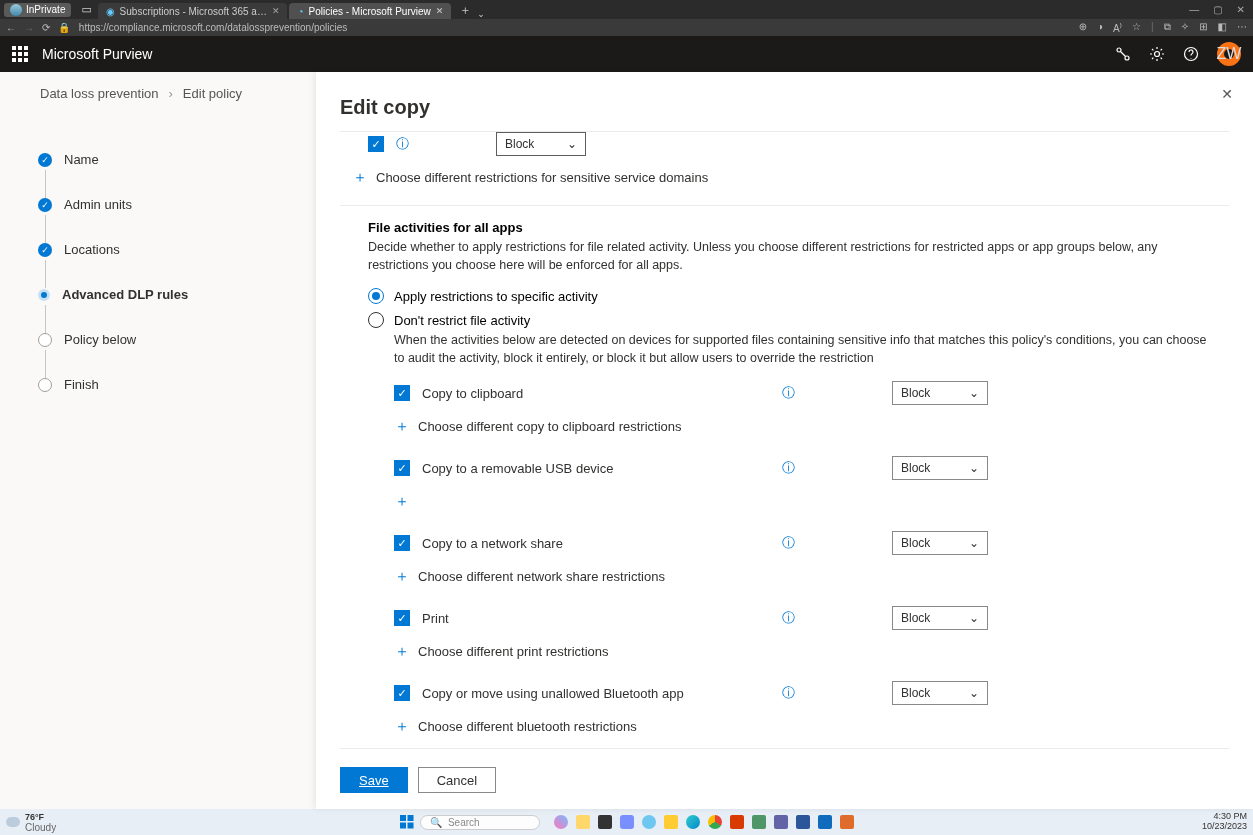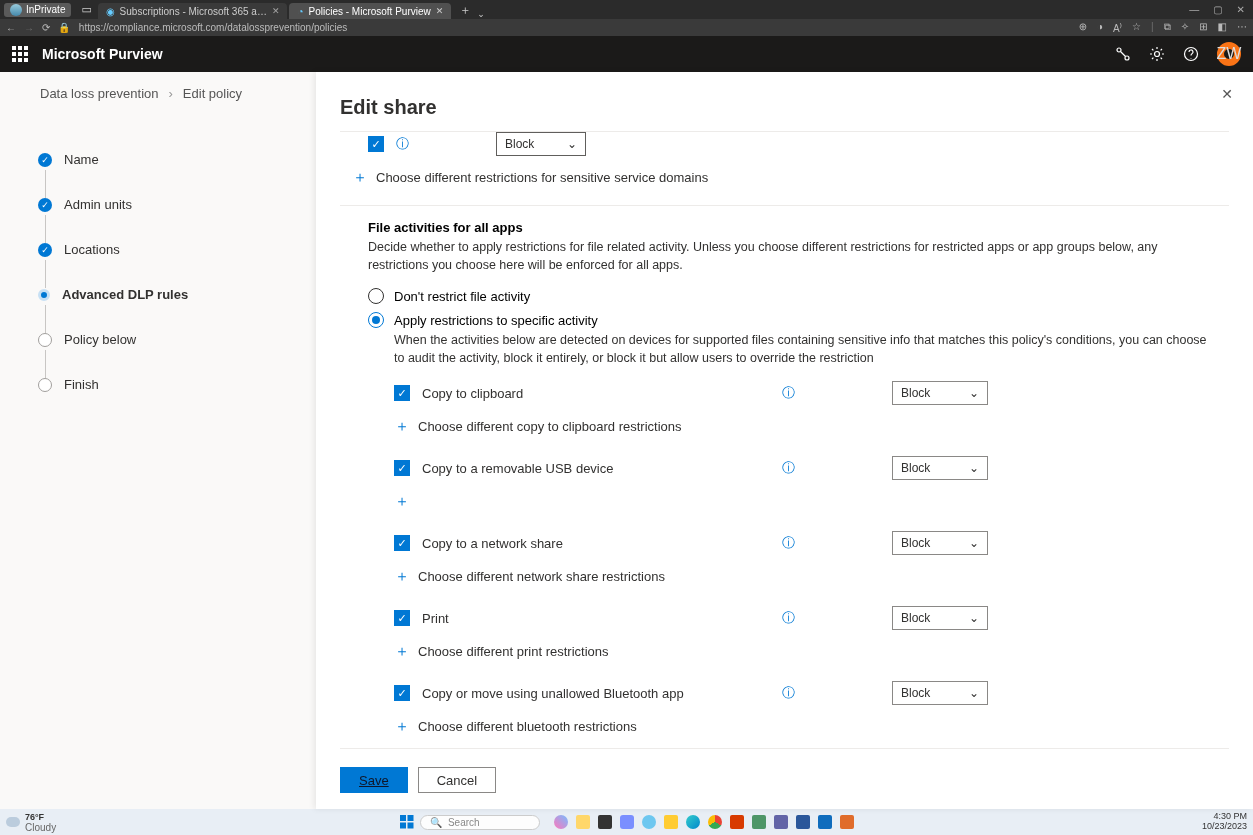--- a/index.html
+++ b/index.html
@@ -14,21 +14,21 @@
   .tab .close{font-size:9px;opacity:.7;}
   .tab-add{color:#ccc;margin-left:6px;font-size:12px;}
   .win-ctrls{margin-left:auto;display:flex;gap:14px;padding-right:8px;color:#aaa;font-size:10px;}
   .addr-bar{height:17px;background:#3a3a3a;display:flex;align-items:center;padding:0 6px;font-size:10px;color:#bbb;gap:8px;}
   .addr-bar .url{flex:1;}
   .addr-icons{display:flex;gap:10px;margin-left:auto;}
   
   .purview-header{height:36px;background:#1b1a19;color:#fff;display:flex;align-items:center;padding:0 12px;}
   .waffle{width:16px;height:16px;display:grid;grid-template-columns:repeat(3,4px);grid-template-rows:repeat(3,4px);gap:2px;margin-right:14px;}
   .waffle span{background:#fff;}
-  .purview-title{font-size:14px;font-weight:700;}
+  .purview-title{font-size:14px;font-weight:400;}
   .purview-actions{margin-left:auto;display:flex;gap:18px;align-items:center;}
   .purview-actions .ic{width:16px;height:16px;}
   .avatar{width:24px;height:24px;border-radius:50%;border:7px solid #f97316;display:flex;align-items:center;justify-content:center;font-size:16px;color:#ddd;}
   
   .app-body{position:relative;height:737px;background:#f8f8f8;display:flex;}
   .breadcrumb{position:absolute;top:14px;left:40px;font-size:13px;color:#555;display:flex;gap:10px;align-items:center;z-index:1}
   .breadcrumb .sep{color:#999;}
   .panel-close{position:absolute;top:14px;right:20px;z-index:3;cursor:pointer;color:#555;font-size:14px;}
   
   .steps{width:316px;padding:80px 30px 20px 38px;background:#faf9f8;}
@@ -58,21 +58,21 @@
   .section-title{font-weight:600;font-size:13px;margin-top:14px;margin-bottom:4px;}
   .section-desc{font-size:12.5px;color:#323130;line-height:1.4;margin-bottom:10px;}
   .radio-row{display:flex;align-items:center;gap:10px;font-size:13px;padding:4px 0;}
   .radio{width:16px;height:16px;border:1px solid #323130;border-radius:50%;display:flex;align-items:center;justify-content:center;flex-shrink:0;}
   .radio.sel::after{content:"";width:8px;height:8px;border-radius:50%;background:#0078d4;}
   .radio.sel{border-color:#0078d4;}
   .sub-desc{font-size:12.5px;color:#323130;margin-left:26px;margin-bottom:8px;line-height:1.4;}
   .activity-block{margin-left:26px;}
   .footer{padding:10px 24px 16px;display:flex;gap:10px;}
   .btn{height:26px;padding:0 18px;font-size:13px;border:1px solid transparent;cursor:pointer;}
-  .btn.primary{background:#0078d4;color:#0f172a;text-decoration:underline;}
+  .btn.primary{background:#0078d4;color:#ffffff;text-decoration:underline;}
   .btn.secondary{background:#fff;border-color:#8a8886;color:#323130;}
   
   .taskbar{position:absolute;bottom:0;left:0;right:0;height:26px;background:#e8eef5;display:flex;align-items:center;font-size:10px;color:#333;padding:0 6px;}
   .weather{display:flex;align-items:center;gap:5px;}
   .weather .cloud{width:14px;height:10px;background:#bcd;border-radius:5px;}
   .tb-center{position:absolute;left:50%;transform:translateX(-50%);display:flex;align-items:center;gap:6px;}
   .tb-search{display:flex;align-items:center;gap:5px;background:#fdfdfd;border:1px solid #ccc;border-radius:12px;padding:1px 10px;width:120px;}
   .tb-icons{display:flex;gap:8px;margin-left:8px;}
   .tb-icons .ti{width:14px;height:14px;border-radius:2px;}
   .tb-right{margin-left:auto;text-align:right;line-height:1.1;font-size:9px;}
@@ -192,21 +192,21 @@
         <span>Policy below</span>
       </div>
     <div class="step todo">
         <span class="circle"></span>
         <span>Finish</span>
       </div>
   </div>
 
   <div class="main">
     <div class="main-inner">
-      <h1>Edit share</h1>
+      <h1>Edit copy</h1>
 
       <div class="scroll-area">
 
         <div class="row" style="margin-top:-6px;">
           <span class="chk">✓</span>
           <span class="info-ic">ⓘ</span>
           <div class="dropdown tight" style="margin-left:80px;border-color:#605e5c;">
             <span>Block</span>
             <span>⌄</span>
           </div>
@@ -215,26 +215,26 @@
           <span class="plus">＋</span>
           <span>Choose different restrictions for sensitive service domains</span>
         </div>
 
         <hr style="border:none;border-top:1px solid #edebe9;margin:4px -28px 0 -28px;">
 
         <div class="section-title">File activities for all apps</div>
         <div class="section-desc">Decide whether to apply restrictions for file related activity. Unless you choose different restrictions for restricted apps or app groups below, any restrictions you choose here will be enforced for all apps.</div>
 
         <div class="radio-row">
+          <span class="radio sel"></span>
+          <span>Apply restrictions to specific activity</span>
+        </div>
+        <div class="radio-row">
           <span class="radio"></span>
           <span>Don't restrict file activity</span>
-        </div>
-        <div class="radio-row">
-          <span class="radio sel"></span>
-          <span>Apply restrictions to specific activity</span>
         </div>
         <div class="sub-desc">When the activities below are detected on devices for supported files containing sensitive info that matches this policy's conditions, you can choose to audit the activity, block it entirely, or block it but allow users to override the restriction</div>
 
         <div class="activity-block" id="activities">
             <div class="row">
               <span class="chk">✓</span>
               <span class="label">Copy to clipboard</span>
               <span class="info-ic">ⓘ</span>
               <div class="dropdown">
                 <span>Block</span>

